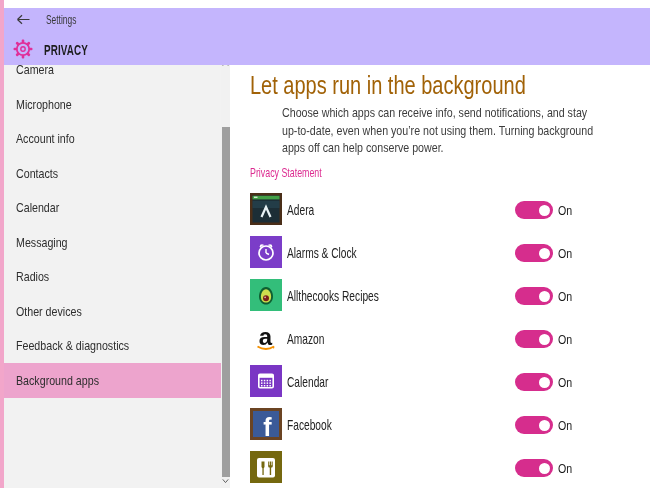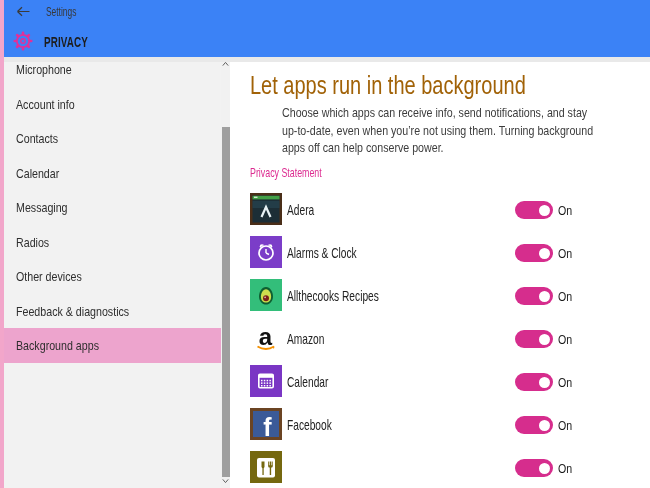--- a/index.html
+++ b/index.html
@@ -2,21 +2,21 @@
 <html><head>
 <meta charset="utf-8">
 <style>
   * { margin:0; padding:0; box-sizing:border-box; }
   html,body { width:650px; height:488px; }
   body { position:relative; font-family:"Liberation Sans", sans-serif; background:#fff; overflow:hidden; }
   .cond { display:inline-block; white-space:nowrap; transform:scaleX(var(--sx,0.78)); transform-origin:0 50%; }
 
   .stripe { position:absolute; left:0; top:0; width:4px; height:488px; background:#f2a6ca; z-index:20; }
 
-  .header { position:absolute; left:4px; right:0; top:0; height:57px; background:#3b82f6; z-index:10; }
+  .header { position:absolute; left:4px; right:0; top:8px; height:57px; background:#c4b5fd; z-index:10; }
   .back-btn { position:absolute; left:12px; top:6px; width:14px; height:11px; }
   .app-title { position:absolute; left:42px; top:6px; font-size:12px; color:#383838; line-height:12px; }
   .gear { position:absolute; left:9px; top:31px; width:20px; height:20px; }
   .page-title { position:absolute; left:40px; top:35px; font-size:14.5px; font-weight:700; color:#1d1d1d; line-height:15px; letter-spacing:0.2px; }
 
   .topstrip { position:absolute; left:4px; right:0; top:57px; height:5px; background:#e9e9e9; z-index:6; }
 
   .sidebar { position:absolute; left:4px; top:57px; width:226px; bottom:0; background:#f2f2f2; }
   .side-list { position:absolute; left:0; top:-5px; width:218px; height:440px; }
   .side-item { position:absolute; left:0; width:218px; height:35px; display:flex; align-items:center; padding-left:12px; font-size:13px; color:#2e2e2e; }
@@ -78,20 +78,23 @@
     </g>
   </svg>
   <div class="page-title"><span class="cond" style="--sx:0.68">PRIVACY</span></div>
 </div>
 
 <div class="topstrip"></div>
 
 <div class="sidebar">
   <div class="side-list">
     <div class="side-item">
+        <span class="cond">Camera</span>
+      </div>
+    <div class="side-item">
         <span class="cond">Microphone</span>
       </div>
     <div class="side-item">
         <span class="cond">Account info</span>
       </div>
     <div class="side-item">
         <span class="cond">Contacts</span>
       </div>
     <div class="side-item">
         <span class="cond">Calendar</span>

